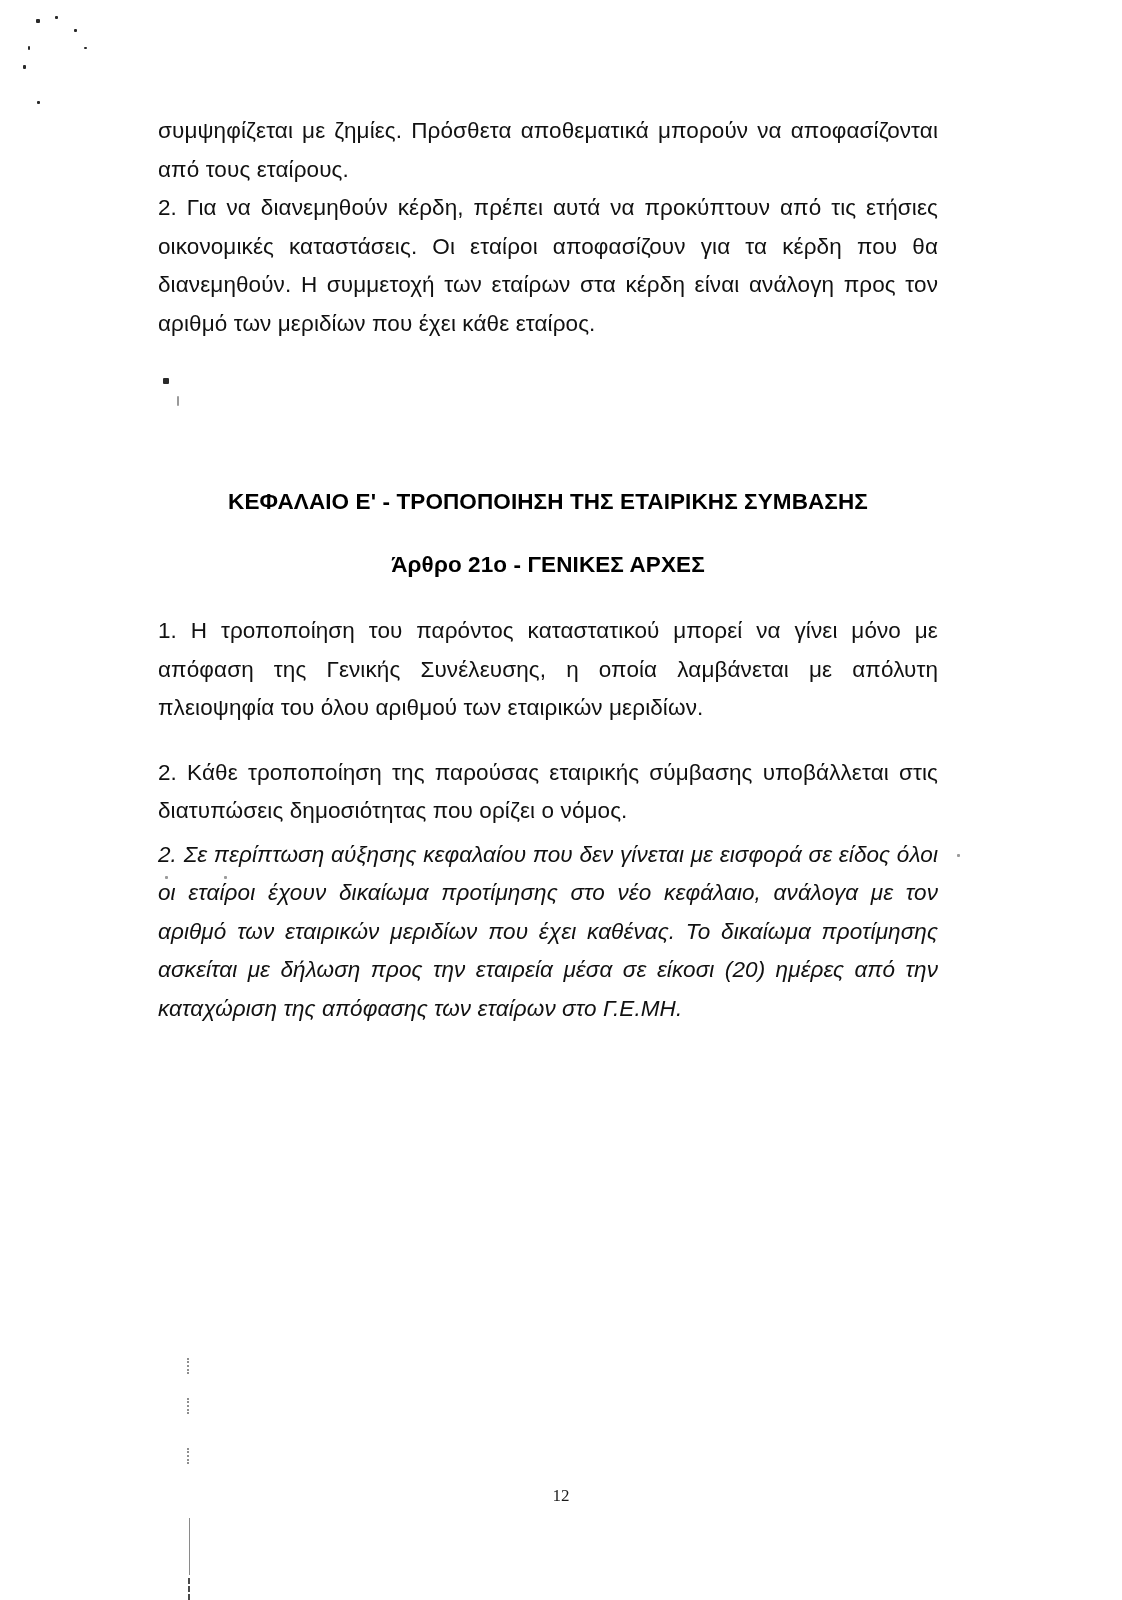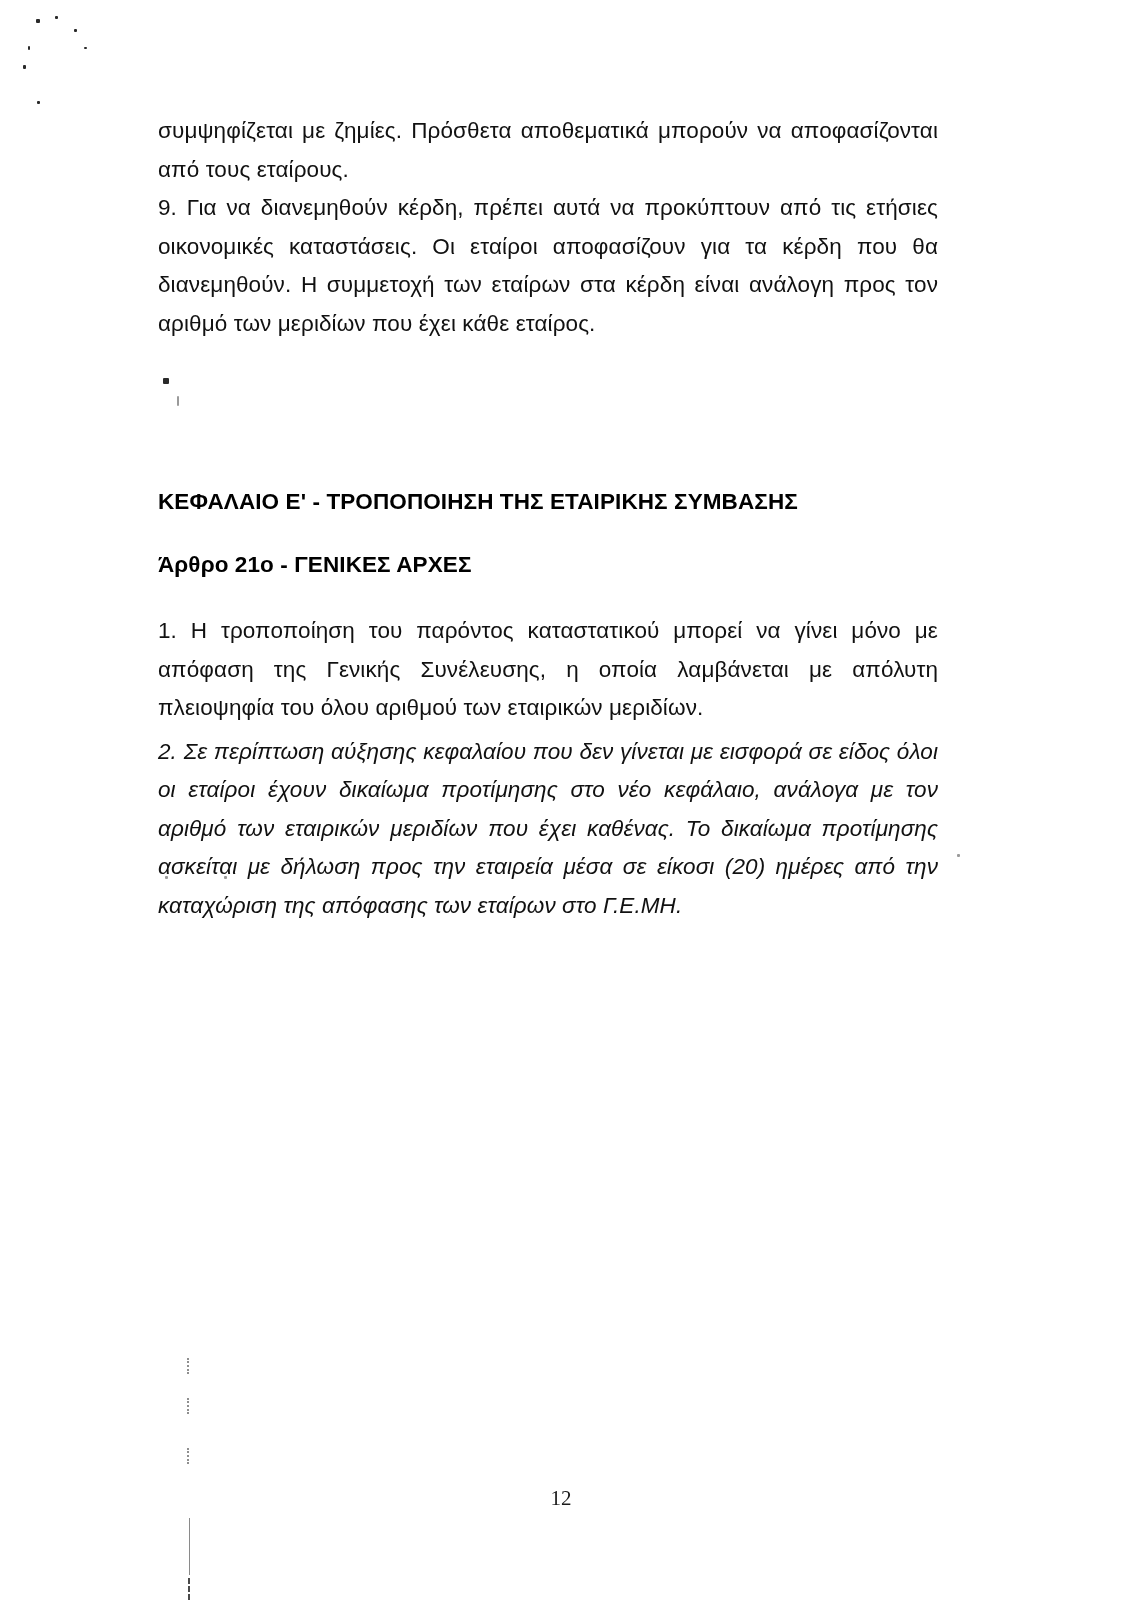--- a/index.html
+++ b/index.html
@@ -30,38 +30,38 @@
   .para {
     margin: 0;
     text-align: justify;
   }
   .heading {
     margin: 0;
     font-size: 22.5px;
     line-height: 38.5px;
     font-weight: bold;
     color: #000000;
-    text-align: left;
+    text-align: center;
   }
   .m-chapter   { margin-top: 140px; }
   .m-art21     { margin-top: 24px; }
   .m-art21p1   { margin-top: 28px; }
   .m-art21p2   { margin-top: 26px; }
   .m-art22     { margin-top: 106px; }
   .m-art22p1   { margin-top: 20px; }
   .m-art22p2   { margin-top: 5px; font-style: italic; }
   .m-art22p3   { margin-top: 6px; }
   .page-number {
     position: absolute;
     left: 0;
     top: 1486px;
     width: 100%;
     text-align: center;
     font-family: "Liberation Serif", "DejaVu Serif", serif;
-    font-size: 21px;
+    font-size: 17px;
     color: #1a1a1a;
   }
   
   .speck {
     position: absolute;
     background: #2a2a2a;
     border-radius: 1px;
   }
   .speck.faint { background: #9a9a9a; }
   .vline-dotted {
@@ -102,28 +102,29 @@
   <div class="vline-dotted" style="left:187px; top:1358px; height:16px;"></div>
   <div class="vline-dotted" style="left:187px; top:1398px; height:16px;"></div>
   <div class="vline-dotted" style="left:187px; top:1448px; height:16px;"></div>
   <div class="vline-solid" style="left:189px; top:1518px; height:57px;"></div>
   <div class="vline-dark-dash" style="left:188px; top:1578px; height:22px;"></div>
 
   <main class="content">
 
     <p class="para">συμψηφίζεται με ζημίες. Πρόσθετα αποθεματικά μπορούν να αποφασίζονται από τους εταίρους.</p>
 
-    <p class="para">9. Για να διανεμηθούν κέρδη, πρέπει αυτά να προκύπτουν από τις ετήσιες οικονομικές καταστάσεις. Οι εταίροι αποφασίζουν για τα κέρδη που θα διανεμηθούν. Η συμμετοχή των εταίρων στα κέρδη είναι ανάλογη προς τον αριθμό των μεριδίων που έχει κάθε εταίρος.</p>
+    <p class="para">2. Για να διανεμηθούν κέρδη, πρέπει αυτά να προκύπτουν από τις ετήσιες οικονομικές καταστάσεις. Οι εταίροι αποφασίζουν για τα κέρδη που θα διανεμηθούν. Η συμμετοχή των εταίρων στα κέρδη είναι ανάλογη προς τον αριθμό των μεριδίων που έχει κάθε εταίρος.</p>
 
     <h1 class="heading m-chapter">ΚΕΦΑΛΑΙΟ Ε' - ΤΡΟΠΟΠΟΙΗΣΗ ΤΗΣ ΕΤΑΙΡΙΚΗΣ ΣΥΜΒΑΣΗΣ</h1>
 
     <h2 class="heading m-art21">Άρθρο 21ο - ΓΕΝΙΚΕΣ ΑΡΧΕΣ</h2>
 
     <p class="para m-art21p1">1. Η τροποποίηση του παρόντος καταστατικού μπορεί να γίνει μόνο με απόφαση της Γενικής Συνέλευσης, η οποία λαμβάνεται με απόλυτη πλειοψηφία του όλου αριθμού των εταιρικών μεριδίων.</p>
 
+    <p class="para m-art21p2">2. Κάθε τροποποίηση της παρούσας εταιρικής σύμβασης υποβάλλεται στις διατυπώσεις δημοσιότητας που ορίζει ο νόμος.</p>
 
 
 
     <p class="para m-art22p2">2. Σε περίπτωση αύξησης κεφαλαίου που δεν γίνεται με εισφορά σε είδος όλοι οι εταίροι έχουν δικαίωμα προτίμησης στο νέο κεφάλαιο, ανάλογα με τον αριθμό των εταιρικών μεριδίων που έχει καθένας. Το δικαίωμα προτίμησης ασκείται με δήλωση προς την εταιρεία μέσα σε είκοσι (20) ημέρες από την καταχώριση της απόφασης των εταίρων στο Γ.Ε.ΜΗ.</p>
 
 
   </main>
 
   <div class="page-number">12</div>
 

